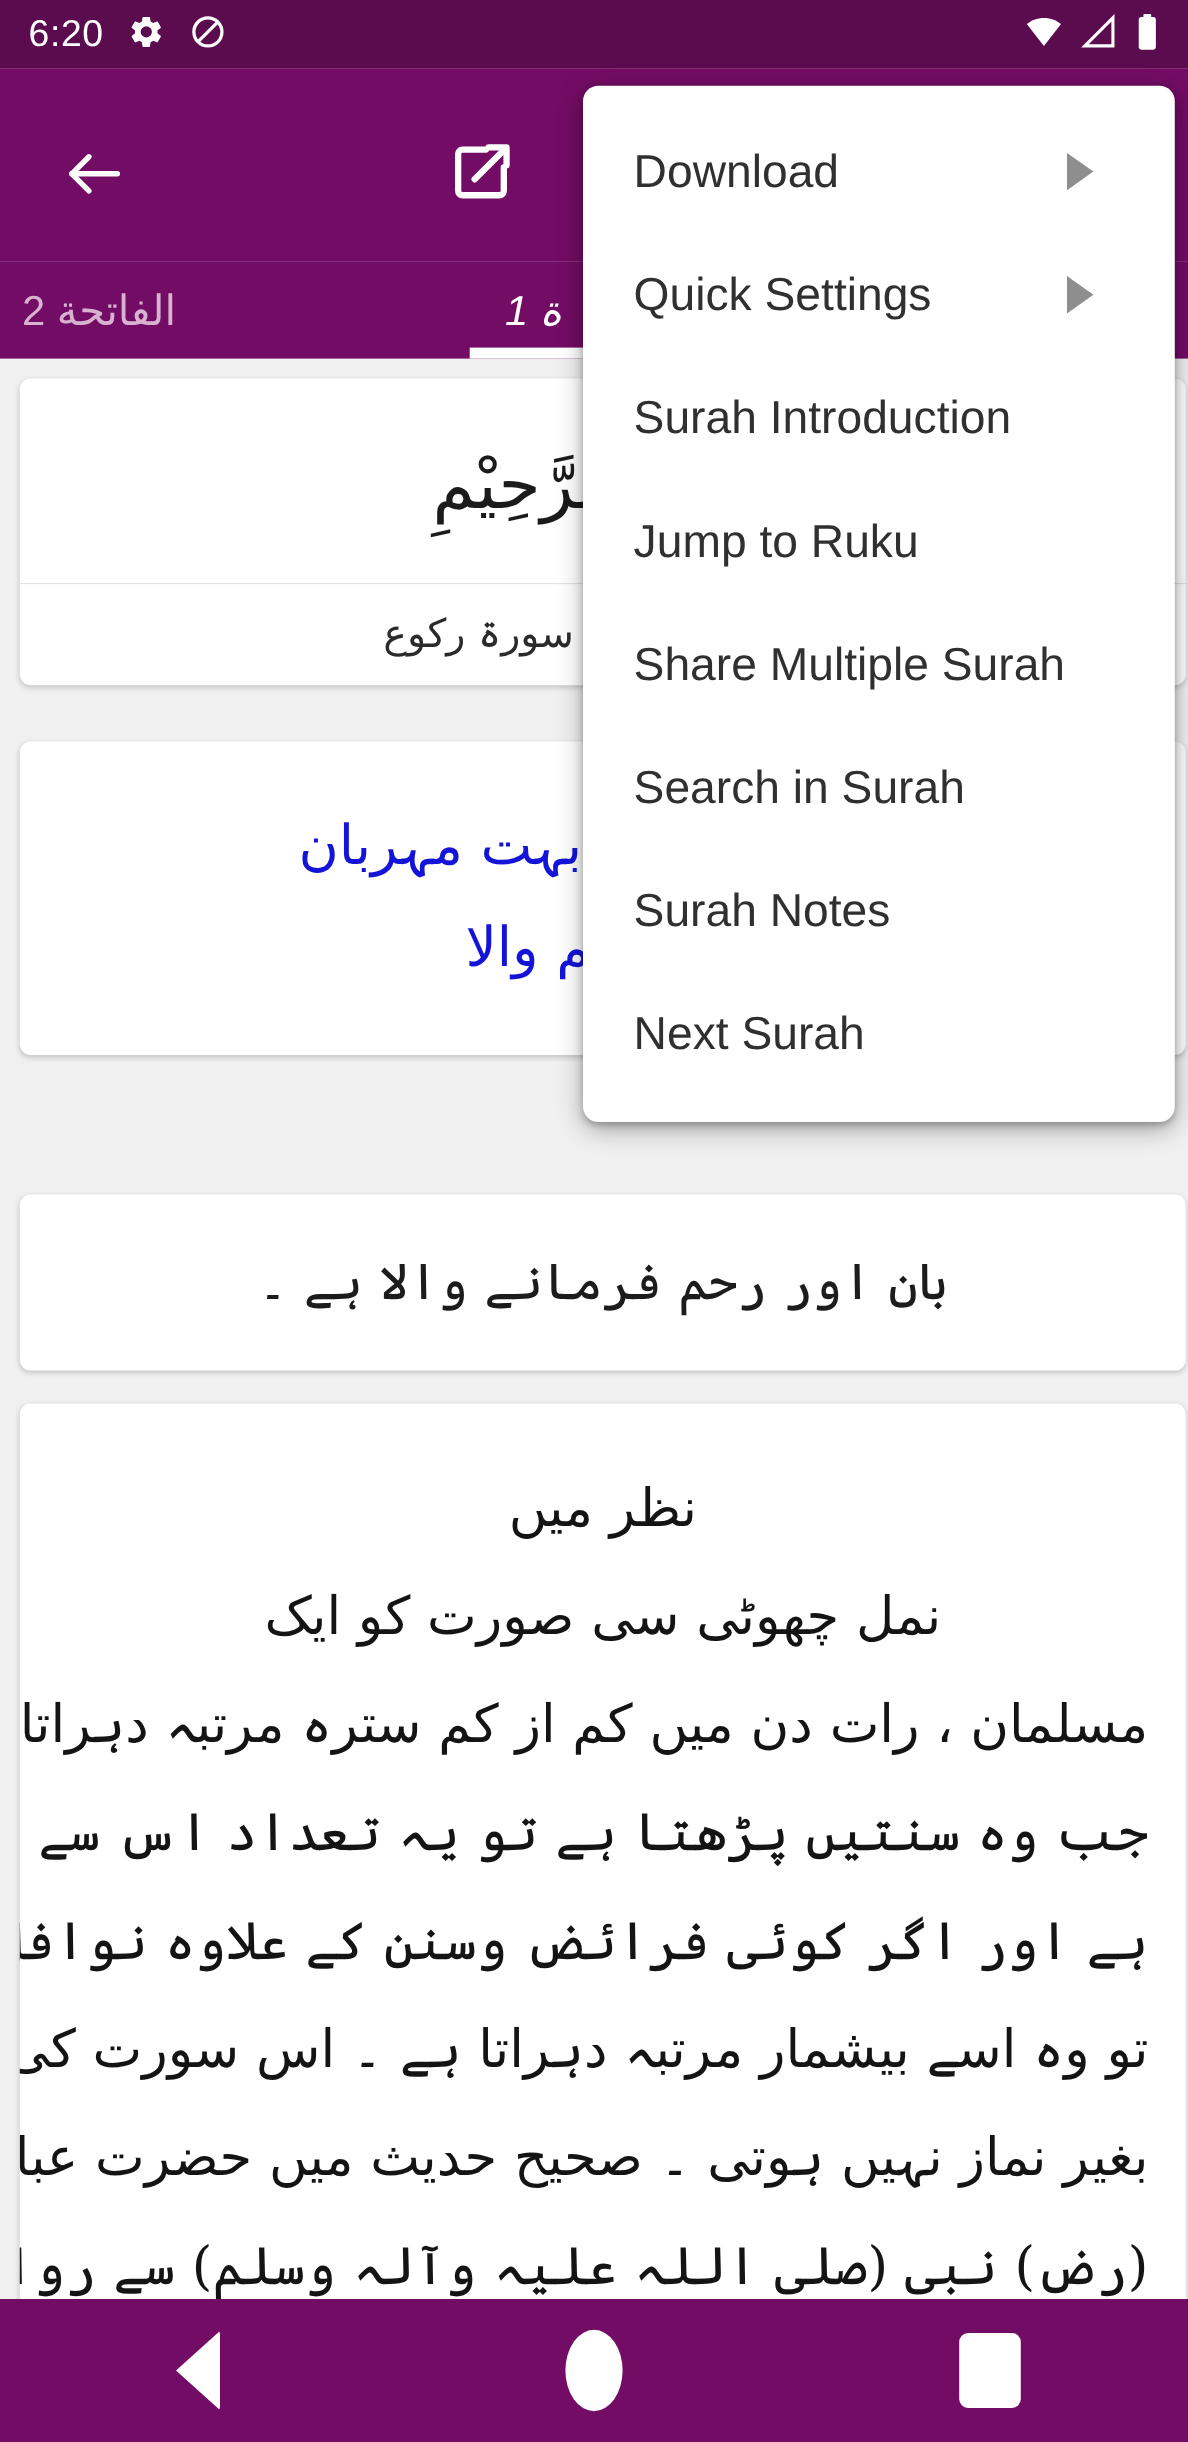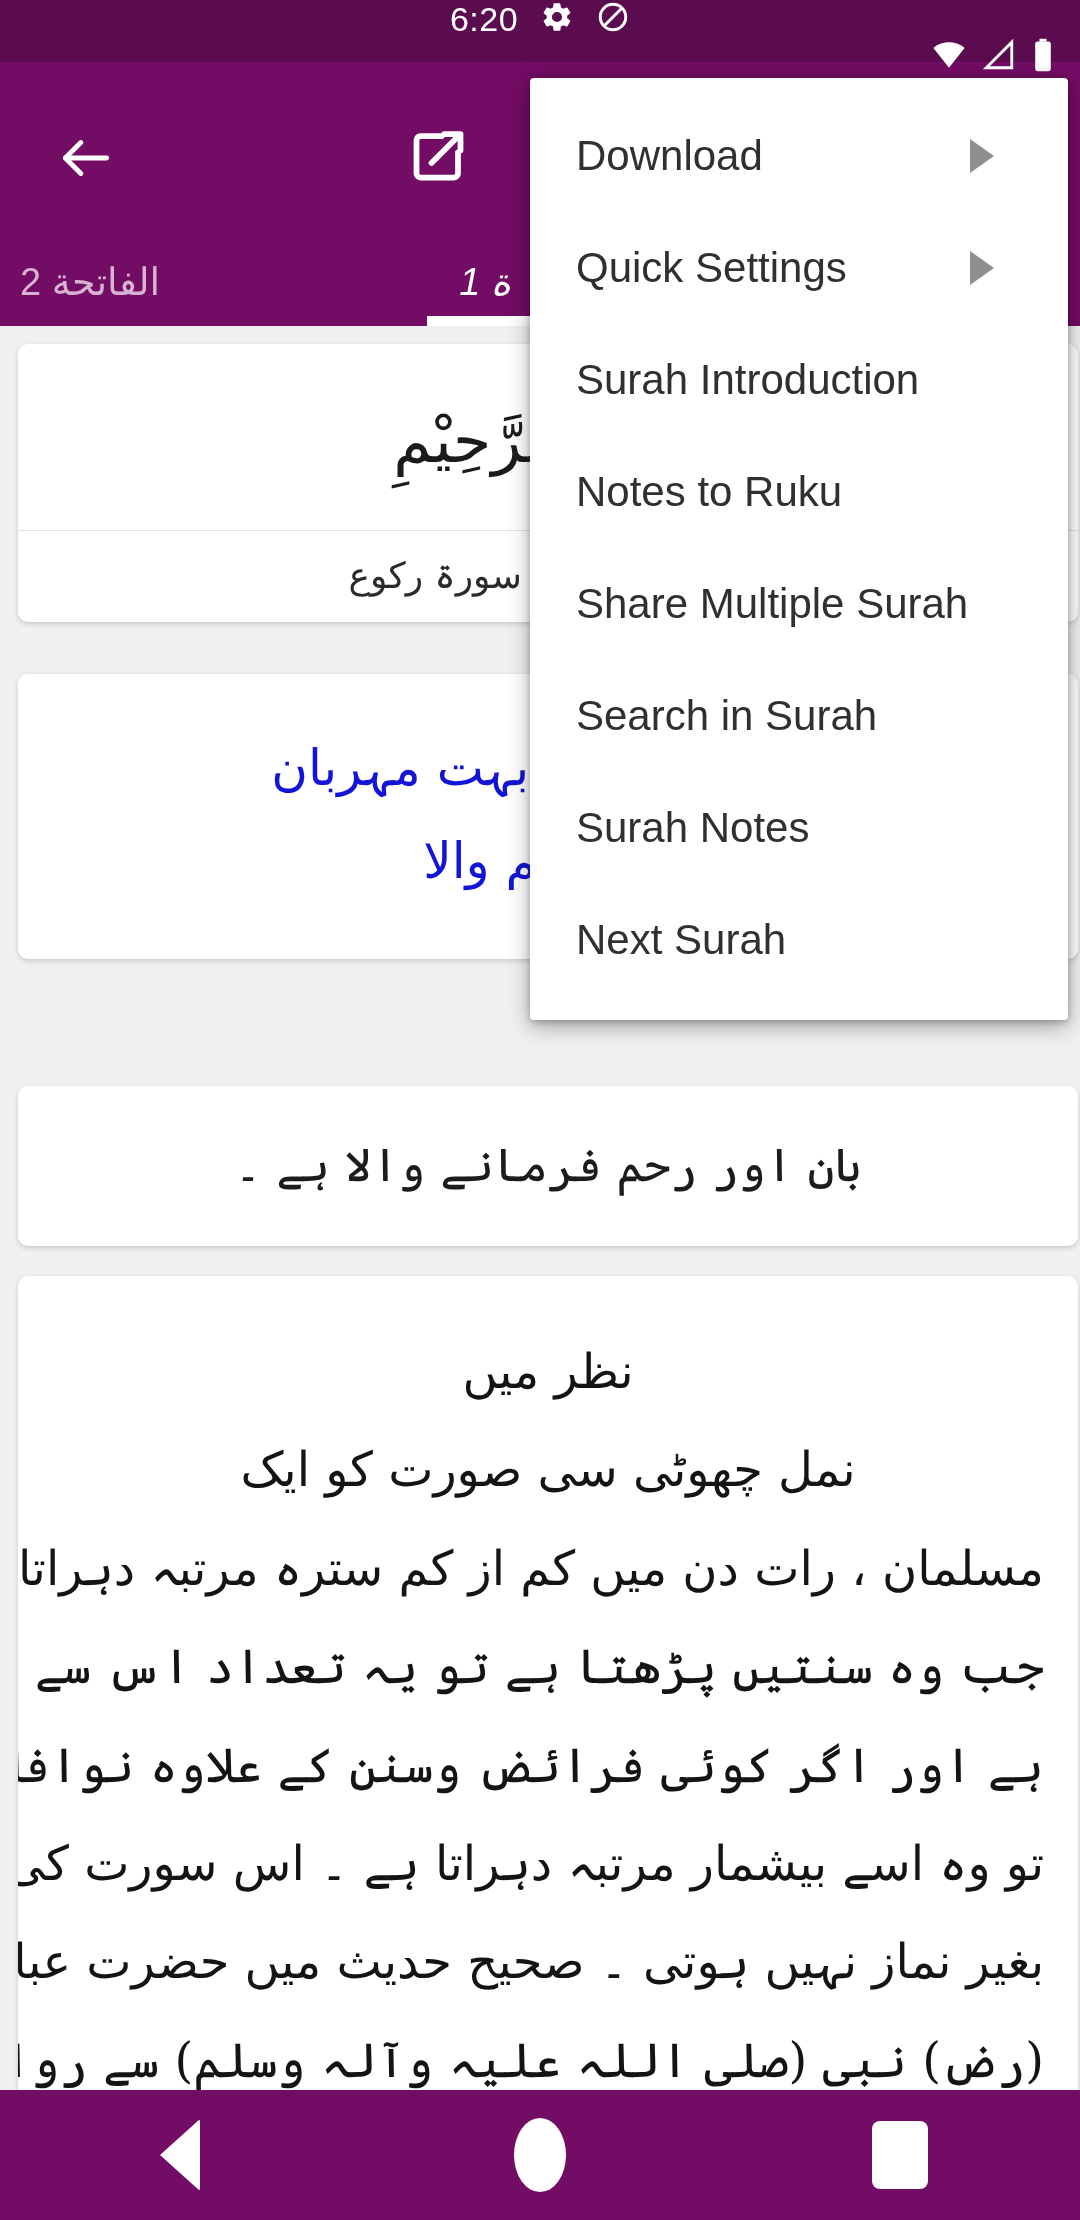--- a/index.html
+++ b/index.html
@@ -17,21 +17,20 @@
   }
 
   
   .status-bar{
     position:absolute; top:0; left:0; width:1080px; height:62px;
     background:#5b0c4e;
     display:flex; align-items:center;
     padding:0 26px;
     color:#ffffff;
     z-index:40;
-    flex-direction:column;
   }
   .status-left{ display:flex; align-items:center; gap:22px; }
   .status-clock{ font-size:34px; letter-spacing:.5px; font-weight:400; line-height:1; }
   .status-right{ margin-left:auto; display:flex; align-items:center; gap:16px; }
   .sb-ico{ display:block; }
 
   
   .app-bar{
     position:absolute; top:62px; left:0; width:1080px; height:176px;
     background:#730c64;
@@ -115,21 +114,21 @@
     font-size:48px; color:#141414; line-height:2.05;
     padding:46px 34px 40px 34px;
   }
   .tafsir .ln{ display:block; white-space:nowrap; }
   .tafsir .ctr{ text-align:center; }
 
   
   .menu{
     position:absolute; left:530px; top:78px; width:538px;
     background:#ffffff;
-    border-radius:4px;
+    border-radius:14px;
     box-shadow:0 6px 22px rgba(0,0,0,.34), 0 2px 6px rgba(0,0,0,.22);
     padding:22px 0 24px 0;
     z-index:60;
   }
   .menu-item{
     position:relative;
     height:112px;
     display:flex; align-items:center;
     padding:0 46px;
     font-size:42px; color:#303030;
@@ -280,21 +279,21 @@
       <span class="menu-arrow"></span>
     </div>
     <div class="menu-item">
       <span>Quick Settings</span>
       <span class="menu-arrow"></span>
     </div>
     <div class="menu-item">
       <span>Surah Introduction</span>
     </div>
     <div class="menu-item">
-      <span>Notes to Ruku</span>
+      <span>Jump to Ruku</span>
     </div>
     <div class="menu-item">
       <span>Share Multiple Surah</span>
     </div>
     <div class="menu-item">
       <span>Search in Surah</span>
     </div>
     <div class="menu-item">
       <span>Surah Notes</span>
     </div>

